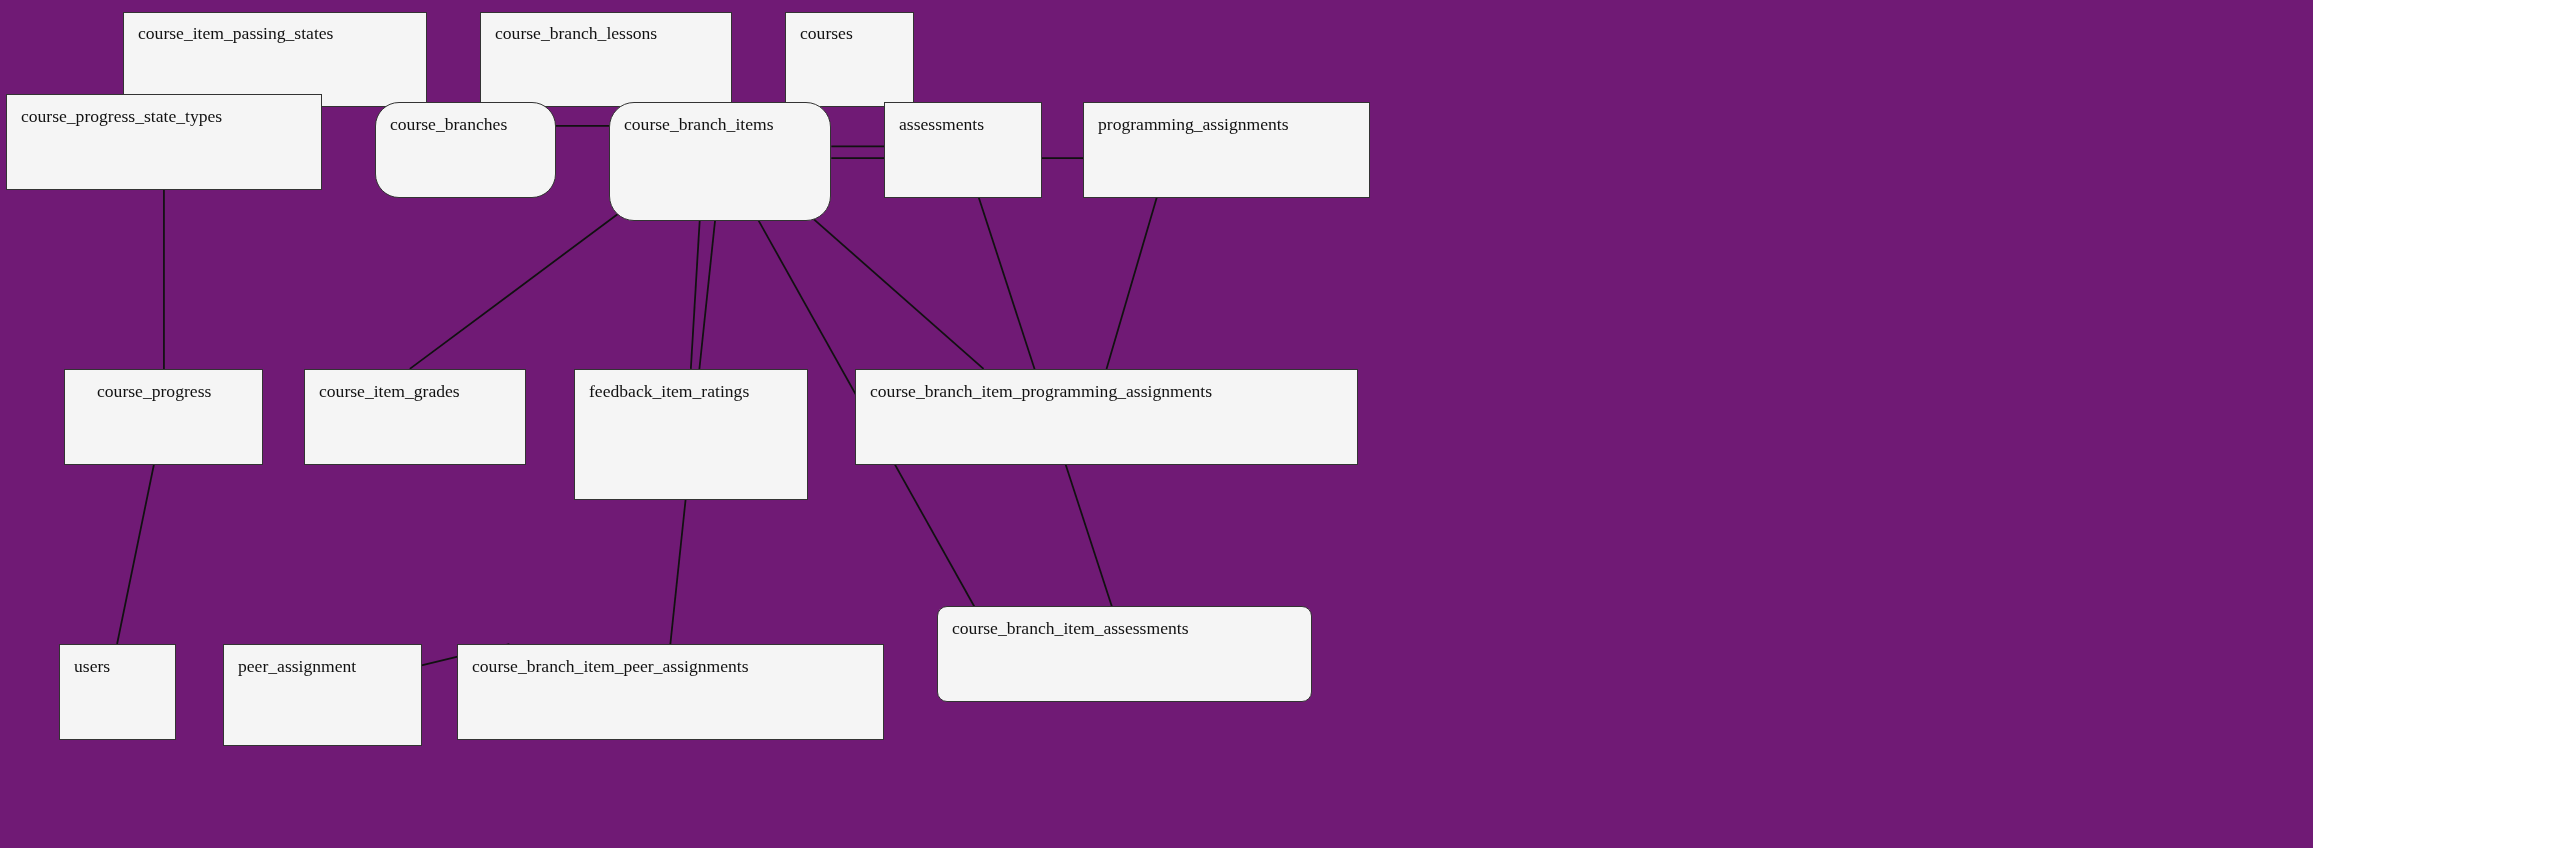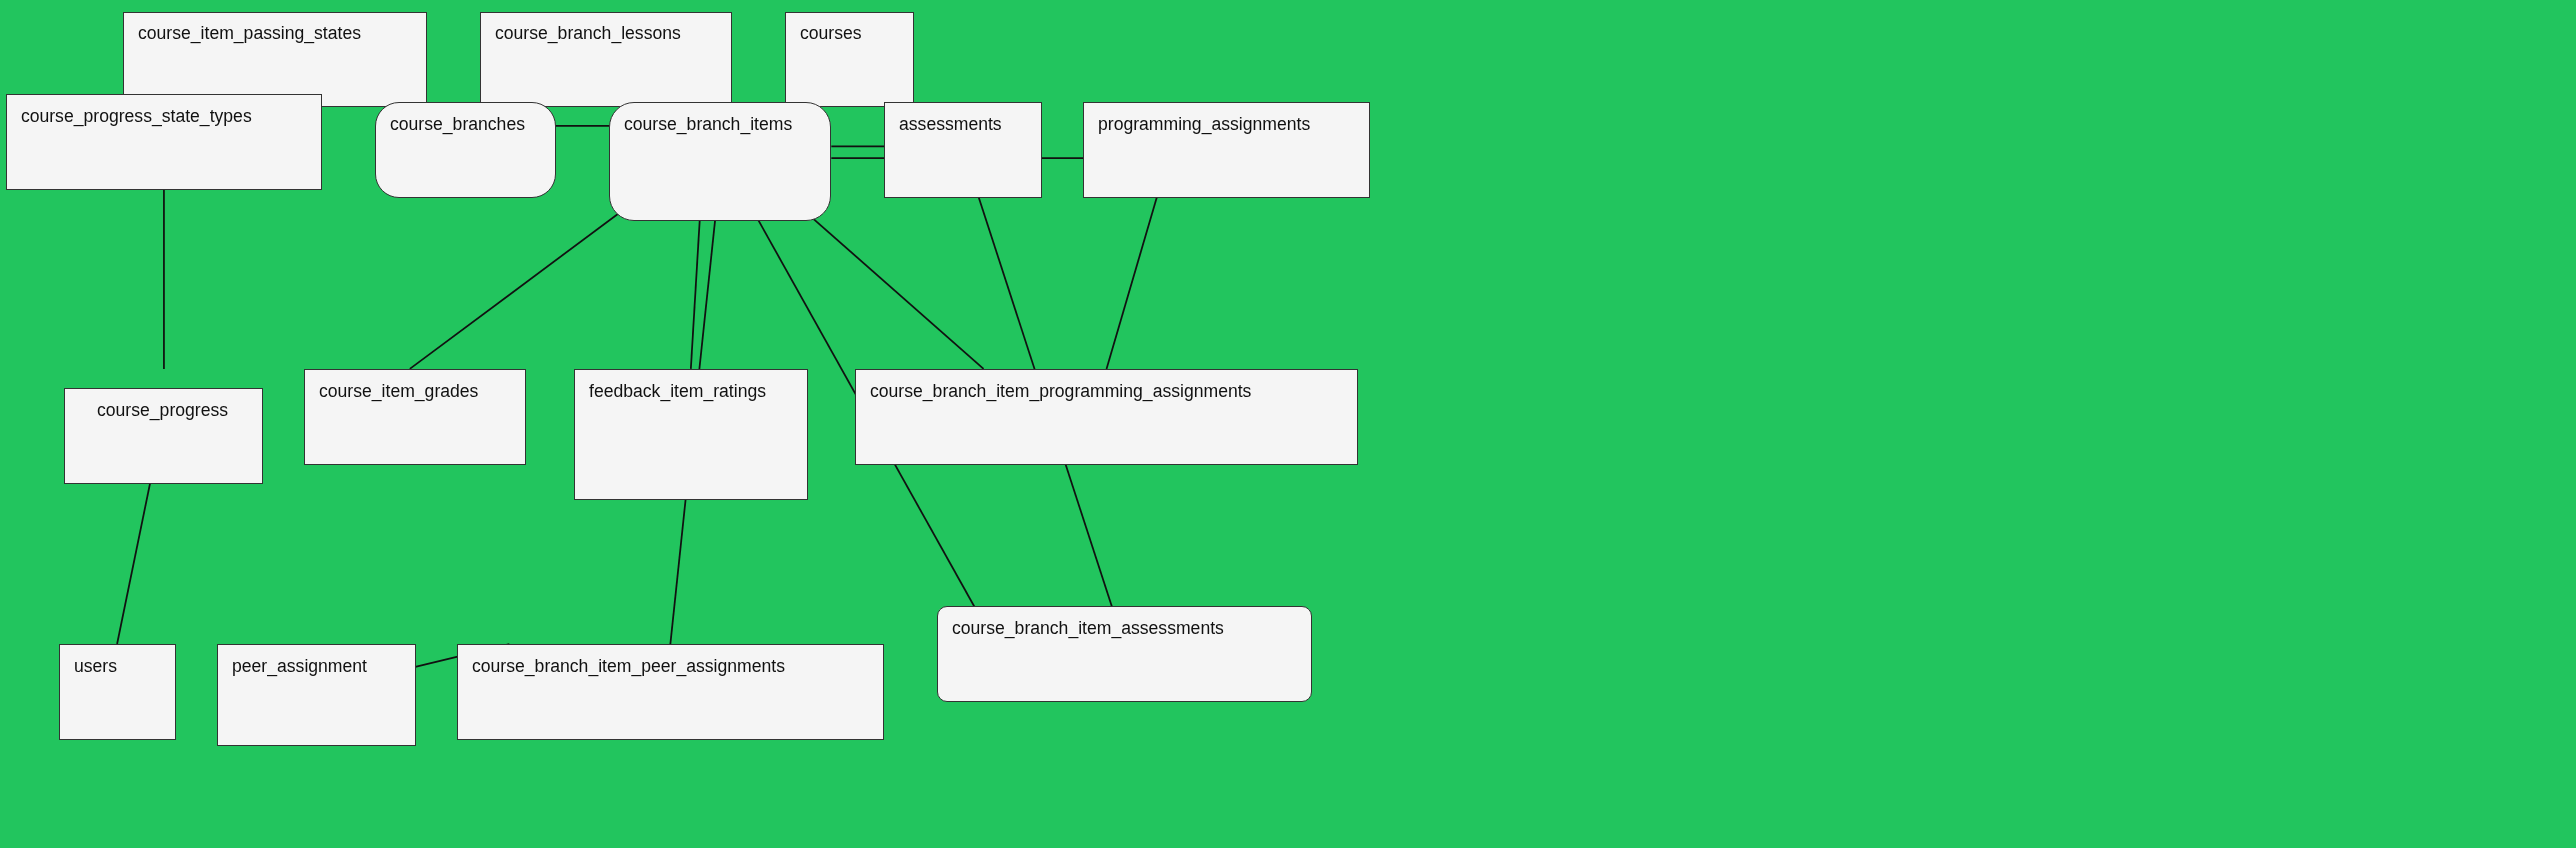--- a/index.html
+++ b/index.html
@@ -13,23 +13,24 @@
       font-family: Arial, sans-serif;
       font-size: 16.4px;
       width: 2576px;
       height: 849px;
       overflow: hidden;
       position: relative;
     }
 
     .diagram-container {
       position: relative;
-      width: 2576px;
+      width: 2313px;
       height: 849px;
-      background: #22c55e;
+      background: #701a75;
+      font-family: Liberation Serif, serif;
     }
 
     .db-table {
       position: absolute;
       background: #f5f5f5;
       border: 1.8px solid #333333;
       padding: 10.5px 14px;
       min-width: 70px;
       display: flex;
       flex-direction: column;
@@ -130,41 +131,41 @@
         <div class="table-body" style="height: 70px;"></div>
       </div>
       <div class="db-table" style="left: 884px; top: 102px; width: 158px;">
         <div class="table-name">assessments</div>
         <div class="table-body" style="height: 47px;"></div>
       </div>
       <div class="db-table" style="left: 1083px; top: 102px; width: 287px;">
         <div class="table-name">programming_assignments</div>
         <div class="table-body" style="height: 47px;"></div>
       </div>
-      <div class="db-table" style="left: 64px; top: 388px; width: 199px; padding-left: 32px;">
+      <div class="db-table" style="left: 64px; top: 369px; width: 199px; padding-left: 32px;">
         <div class="table-name">course_progress</div>
         <div class="table-body" style="height: 47px;"></div>
       </div>
       <div class="db-table" style="left: 304px; top: 369px; width: 222px;">
         <div class="table-name">course_item_grades</div>
         <div class="table-body" style="height: 47px;"></div>
       </div>
       <div class="db-table" style="left: 574px; top: 369px; width: 234px; gap: 35px;">
         <div class="table-name">feedback_item_ratings</div>
         <div class="table-body" style="height: 47px;"></div>
       </div>
       <div class="db-table" style="left: 855px; top: 369px; width: 503px;">
         <div class="table-name">course_branch_item_programming_assignments</div>
         <div class="table-body" style="height: 47px;"></div>
       </div>
       <div class="db-table" style="left: 59px; top: 644px; width: 117px; text-align: center;">
         <div class="table-name">users</div>
         <div class="table-body" style="height: 47px;"></div>
       </div>
-      <div class="db-table" style="left: 217px; top: 644px; width: 199px; gap: 6px;">
+      <div class="db-table" style="left: 223px; top: 644px; width: 199px; gap: 6px;">
         <div class="table-name">peer_assignment</div>
         <div class="table-body" style="height: 47px;"></div>
       </div>
       <div class="db-table" style="left: 457px; top: 644px; width: 427px;">
         <div class="table-name">course_branch_item_peer_assignments</div>
         <div class="table-body" style="height: 47px;"></div>
       </div>
       <div class="db-table" style="left: 937px; top: 606px; width: 375px; border-radius: 10px;">
         <div class="table-name">course_branch_item_assessments</div>
         <div class="table-body" style="height: 47px;"></div>

